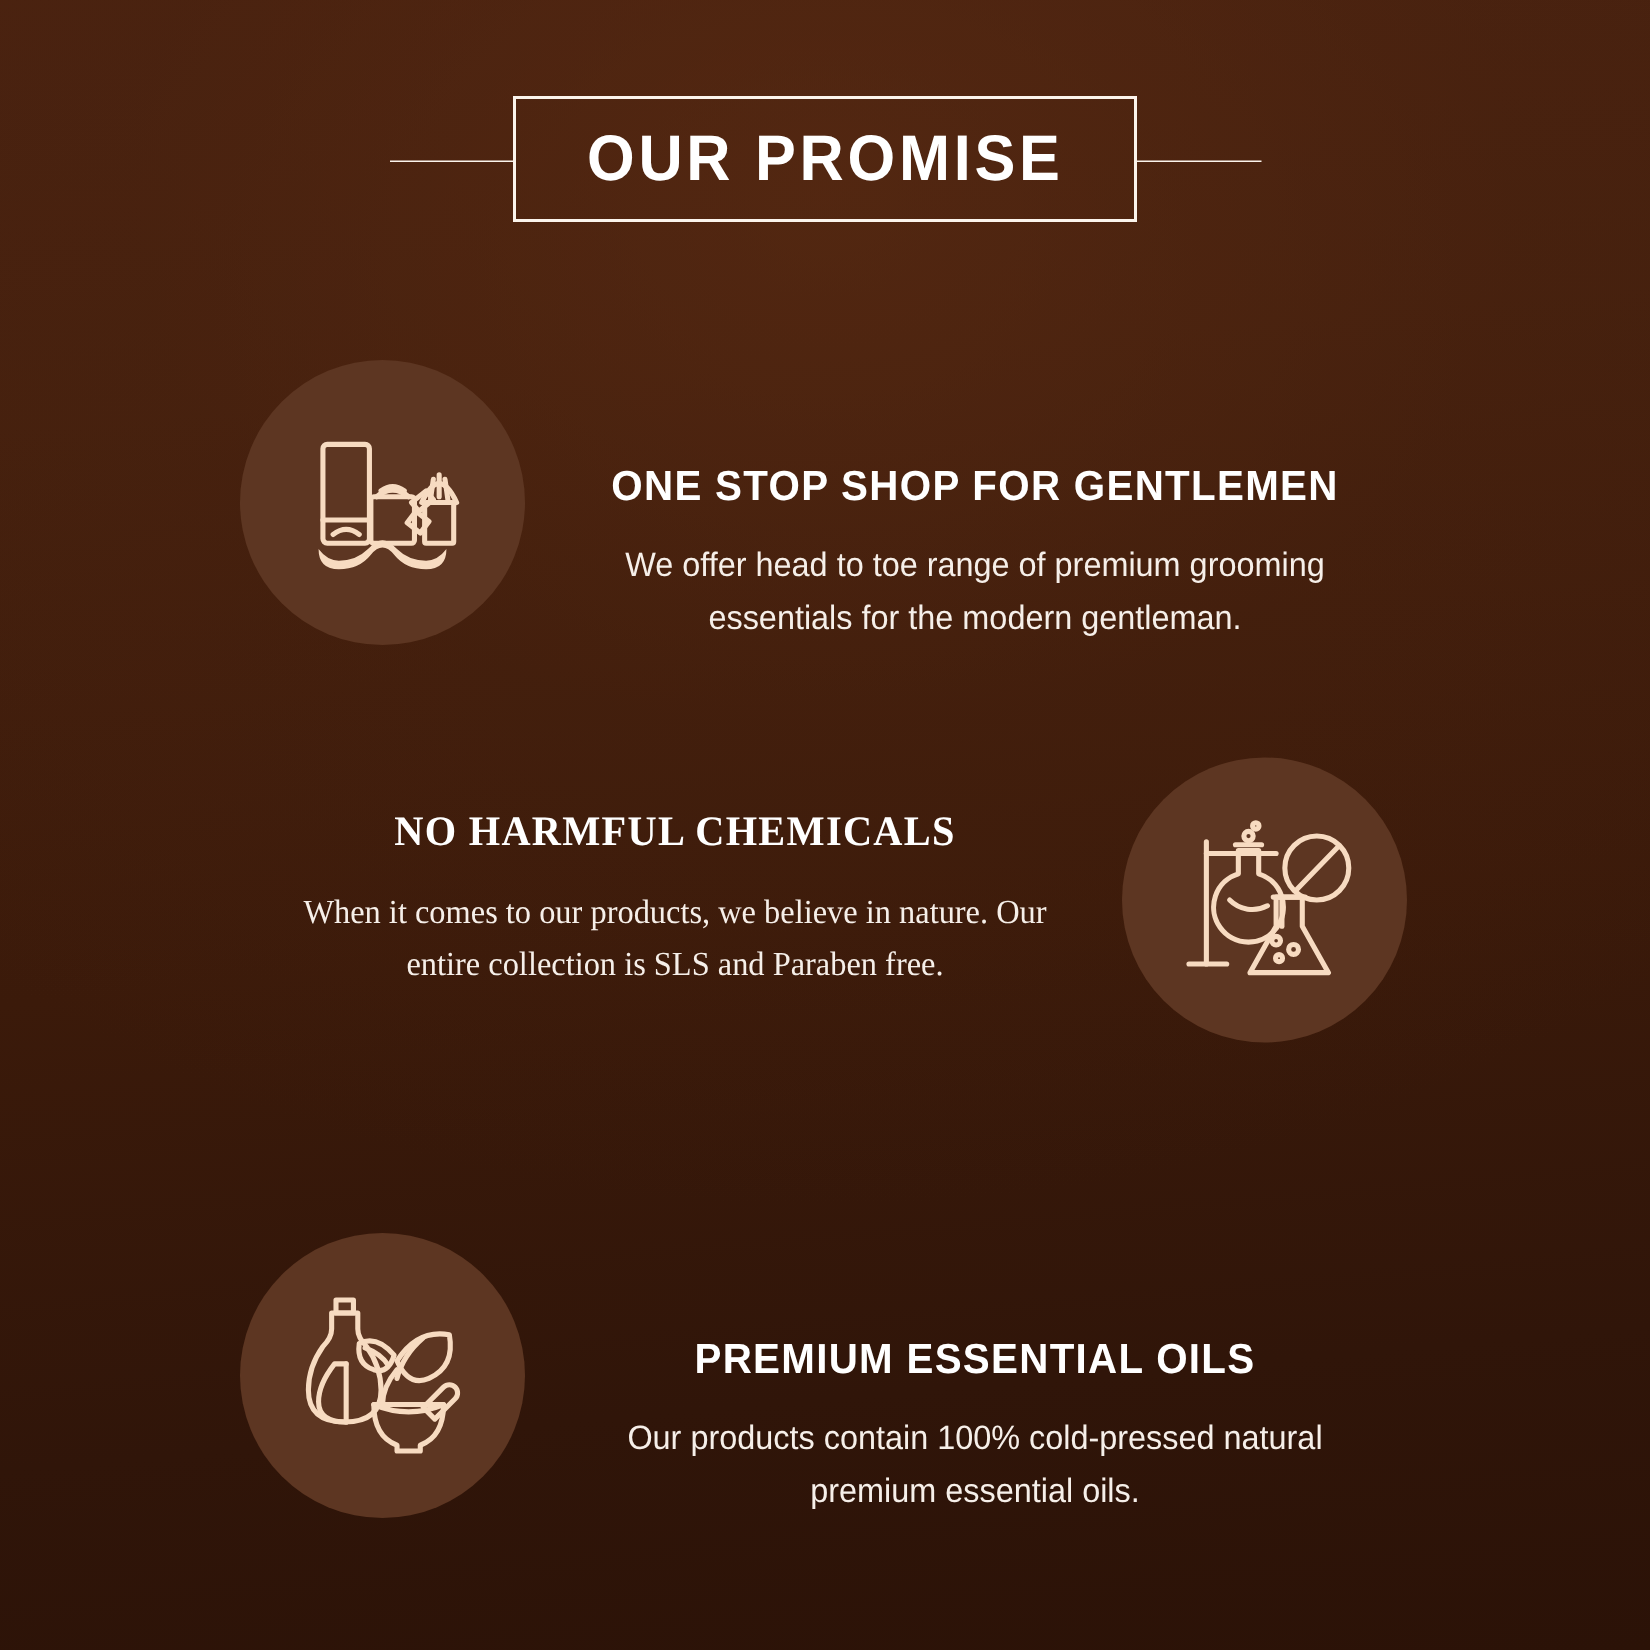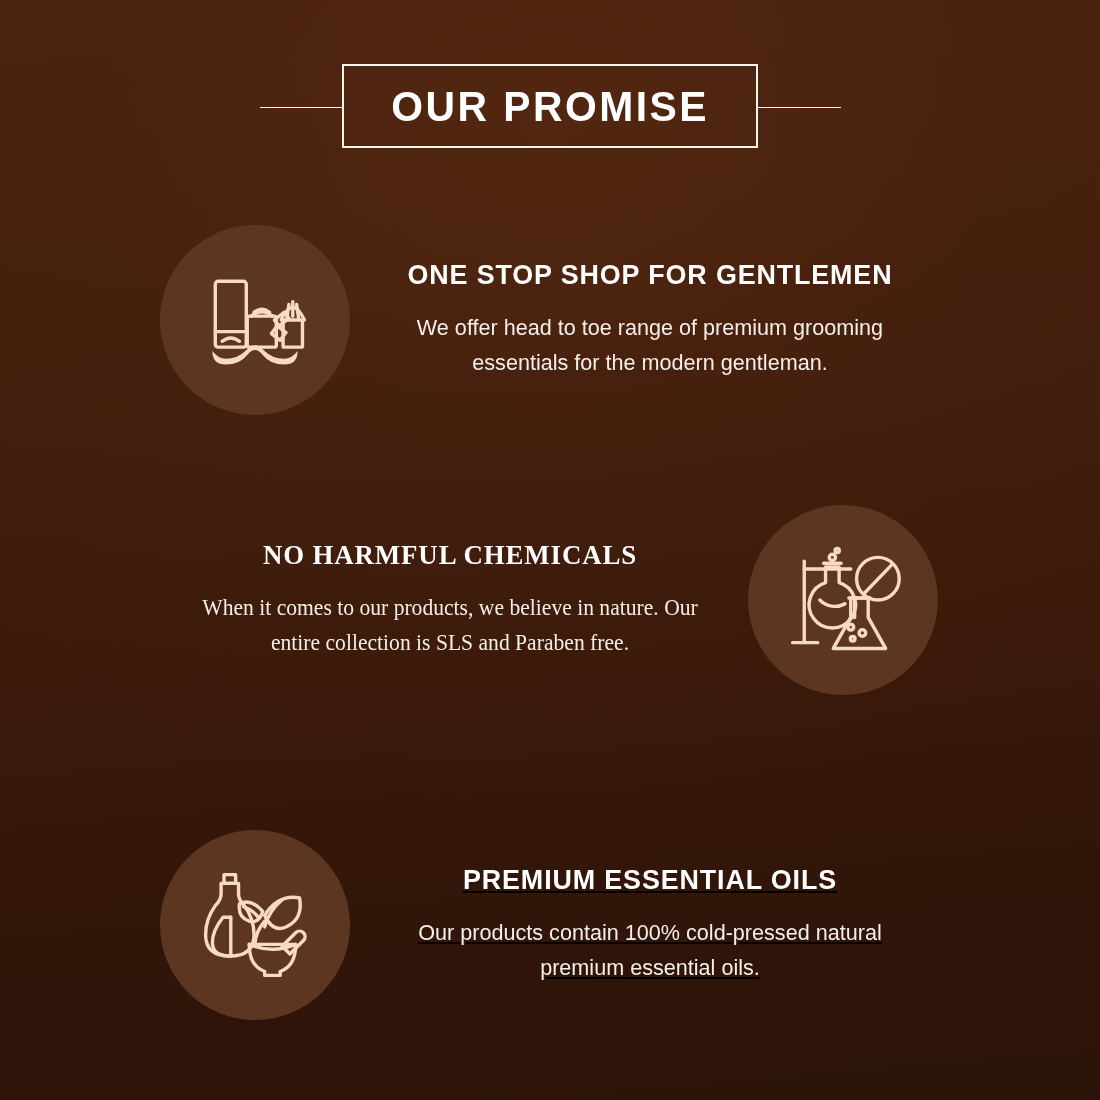--- a/index.html
+++ b/index.html
@@ -71,23 +71,23 @@
   
   .feature {
     position: absolute;
     width: 1100px;
     height: 220px;
     display: flex;
     align-items: center;
   }
   .feature.row-1 { top: 210px; }
   .feature.row-2 { top: 490px; font-family: Liberation Serif, serif; }
-  .feature.row-3 { top: 815px; text-decoration: underline; }
-
-  .feature.icon-left  { flex-direction: row; }
+  .feature.row-3 { top: 792px; }
+
+  .feature.icon-left  { flex-direction: row; align-items: flex-end; }
   .feature.icon-right { flex-direction: row-reverse; }
 
   .icon-circle {
     flex: 0 0 auto;
     width: 190px;
     height: 190px;
     border-radius: 50%;
     background: #5d3622;
     display: flex;
     align-items: center;

